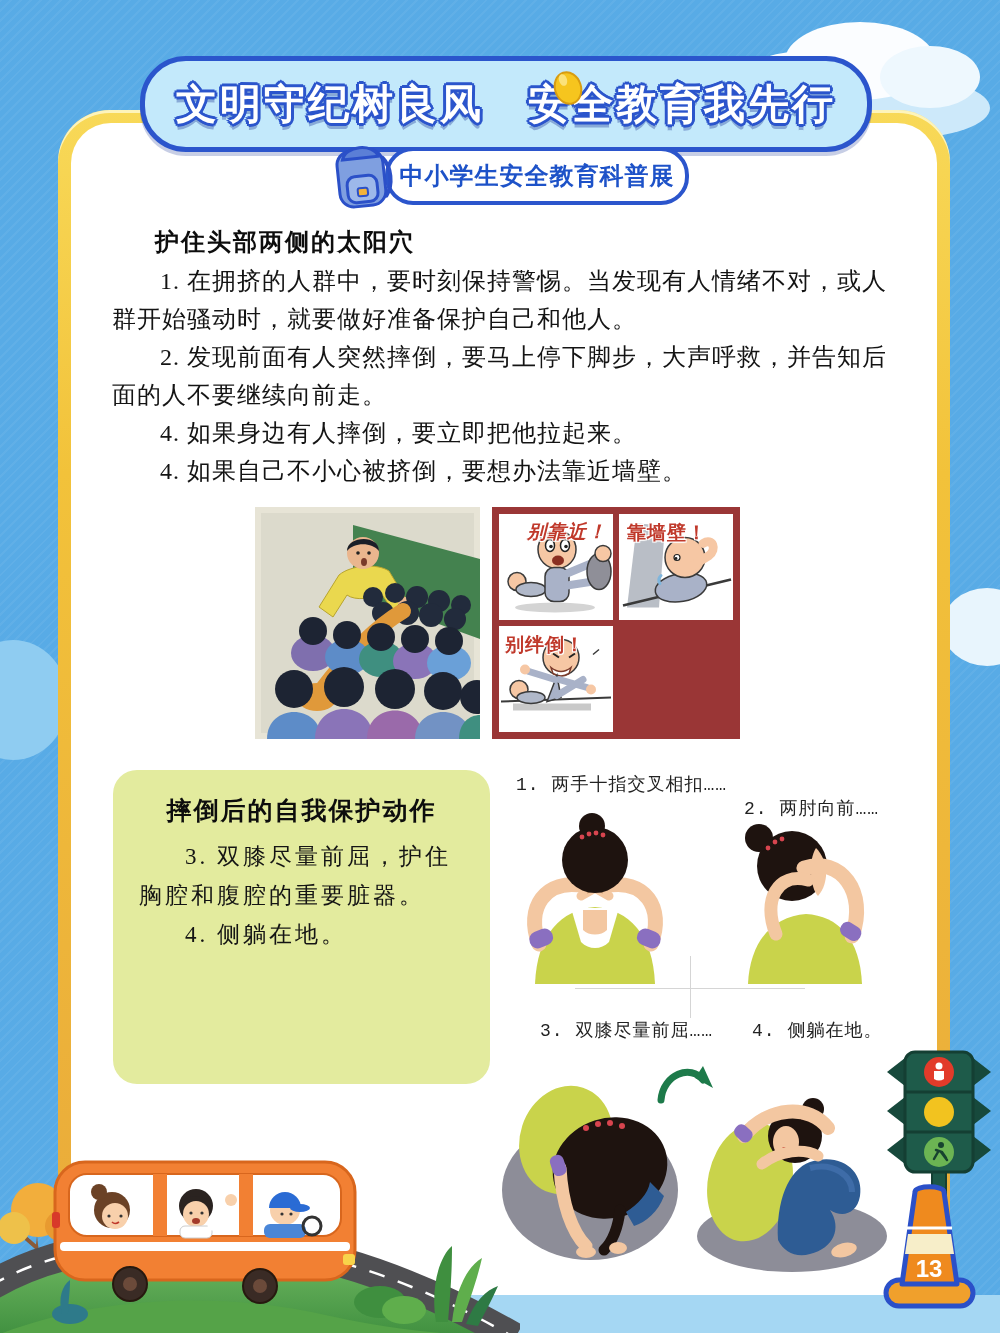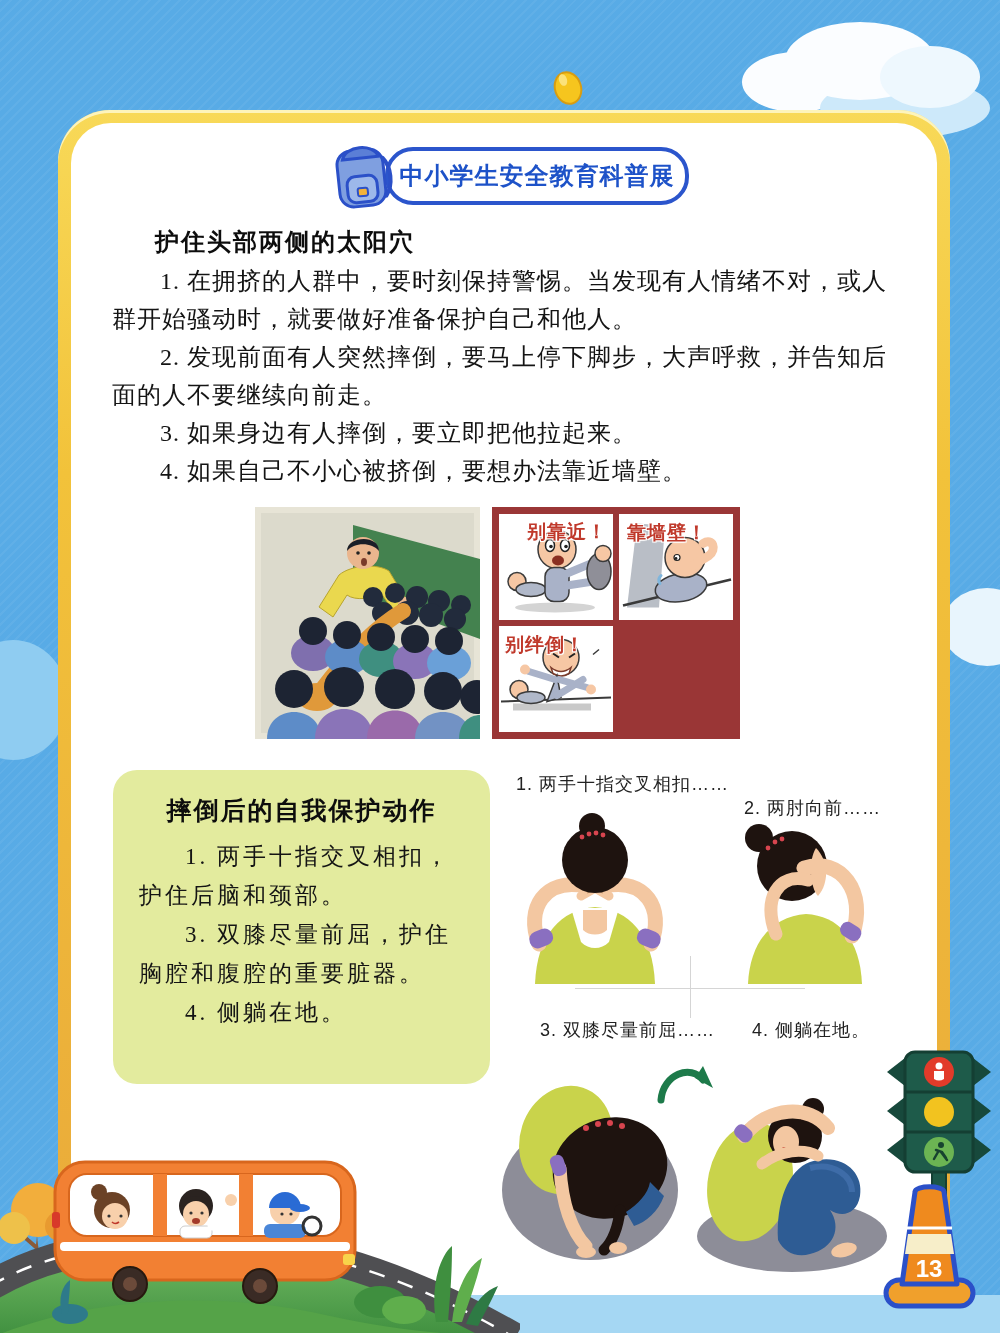--- a/index.html
+++ b/index.html
@@ -41,29 +41,29 @@
   .sec-title{position:absolute;left:155px;top:226px;font-size:24px;font-weight:bold;color:#0d0d0d;letter-spacing:2px;}
   .paras{position:absolute;left:112px;top:262px;width:786px;font-family:"Liberation Serif",serif;
          font-size:24px;line-height:38px;color:#141414;letter-spacing:1px;}
   .paras p{margin:0;text-indent:2em;}
   .crowd-wrap{left:255px;top:507px;width:225px;height:232px;}
   .comic{position:absolute;left:492px;top:507px;width:248px;height:232px;background:#9a3636;
          border:7px solid #9a3636;display:grid;grid-template-rows:1fr 1fr;grid-template-columns:1fr 1fr;gap:6px;box-sizing:border-box;}
   .comic-cell{position:relative;background:#ffffff;overflow:hidden;}
   .comic-label{position:absolute;font-size:19px;font-weight:bold;color:#c0392b;letter-spacing:1px;white-space:nowrap;
       text-shadow:0 0 3px #fff,1px 1px 0 #fff,-1px -1px 0 #fff,1px -1px 0 #fff,-1px 1px 0 #fff;}
-  .lbl-1{top:5px;right:8px;} .lbl-2{top:5px;right:6px;} .lbl-3{top:6px;left:6px;} .lbl-4{top:6px;left:8px;}
+  .lbl-1{top:5px;right:8px;} .lbl-2{top:5px;right:6px;font-style:italic;} .lbl-3{top:6px;left:6px;} .lbl-4{top:6px;left:8px;}
   .cellsvg{position:absolute;left:0;top:0;width:100%;height:100%;}
   
   .box{position:absolute;left:113px;top:770px;width:377px;height:314px;background:#e3eb9e;border-radius:24px;box-sizing:border-box;padding-top:24px;}
   .box-title{text-align:center;font-size:25px;font-weight:bold;color:#0d0d0d;letter-spacing:2px;margin:0 0 10px 0;}
   .box-items{font-family:"Liberation Serif",serif;font-size:23px;line-height:39px;color:#141414;letter-spacing:3px;padding:0 26px;}
   .box-items p{margin:0;text-indent:2em;}
   
-  .cap{position:absolute;font-family:Liberation Sans, sans-serif;font-size:18px;color:#222;letter-spacing:1px;white-space:nowrap;}
+  .cap{position:absolute;font-family:Liberation Mono, monospace;font-size:18px;color:#222;letter-spacing:1px;white-space:nowrap;}
   .cap1{left:516px;top:772px;} .cap2{left:744px;top:796px;}
   .cap3{left:540px;top:1018px;} .cap4{left:752px;top:1018px;}
   .div-h{position:absolute;left:575px;top:988px;width:230px;height:1px;background:#d5d5d5;}
   .div-v{position:absolute;left:690px;top:956px;width:1px;height:62px;background:#d5d5d5;}
   .pose1{left:505px;top:812px;width:180px;height:172px;}
   .pose2{left:712px;top:808px;width:172px;height:176px;}
   .pose3{left:498px;top:1048px;width:185px;height:222px;}
   .pose4{left:692px;top:1042px;width:198px;height:232px;}
   .arrow{left:655px;top:1058px;width:62px;height:48px;}
   
@@ -81,20 +81,23 @@
   <div class="cloud cloud-tr4"></div>
   <div class="cloud cloud-tr1"></div>
   <div class="cloud cloud-tr3"></div>
   <div class="cloud cloud-r"></div>
   <div class="cloud cloud-l"></div>
 
   <div class="frame">
     <div class="panel"></div>
   </div>
 
+  <div class="banner">
+    <span class="banner-title">文明守纪树良风　安全教育我先行</span>
+  </div>
   <svg class="abs chick" viewBox="0 0 40 42">
     <ellipse cx="20" cy="22" rx="13" ry="16" fill="#f6c51e" stroke="#d89c10" stroke-width="2" transform="rotate(-18 20 22)"></ellipse>
     <ellipse cx="15" cy="14" rx="4" ry="6" fill="#fbe27a" transform="rotate(-18 15 14)"></ellipse>
   </svg>
   <div class="pill">
     <span class="pill-text">中小学生安全教育科普展</span>
   </div>
   <svg class="abs backpack" viewBox="0 0 64 76">
     <rect x="8" y="14" width="46" height="56" rx="14" fill="#7f9fe0" stroke="#2b50c8" stroke-width="3"></rect>
     <path d="M14,22 C18,8 46,8 50,22 Z" fill="#5b7fd6" stroke="#2b50c8" stroke-width="3"></path>
@@ -102,21 +105,21 @@
     <rect x="26" y="52" width="10" height="8" rx="2" fill="#f2b33a" stroke="#2b50c8" stroke-width="2"></rect>
     <path d="M54,24 C62,34 62,52 54,62" fill="none" stroke="#2b50c8" stroke-width="4" stroke-linecap="round"></path>
   </svg>
 
   <div class="content">
 
     <div class="sec-title">护住头部两侧的太阳穴</div>
     <div class="paras">
       <p>1. 在拥挤的人群中，要时刻保持警惕。当发现有人情绪不对，或人群开始骚动时，就要做好准备保护自己和他人。</p>
       <p>2. 发现前面有人突然摔倒，要马上停下脚步，大声呼救，并告知后面的人不要继续向前走。</p>
-      <p>3. 如果身边有人摔倒，要立即把他拉起来。</p>
+      <p>4. 如果身边有人摔倒，要立即把他拉起来。</p>
       <p>4. 如果自己不小心被挤倒，要想办法靠近墙壁。</p>
     </div>
 
     <svg class="abs crowd-wrap" viewBox="0 0 225 232">
       <rect width="225" height="232" fill="#e7e4d6"></rect>
       <rect x="6" y="6" width="213" height="220" fill="#dcdacc"></rect>
       <polygon points="98,18 225,52 225,132 98,86" fill="#44824f"></polygon>
 
       <path d="M84,68 C96,58 122,56 134,64 L152,94 L138,104 L126,86 C118,92 100,94 92,88 L78,110 L64,100 Z" fill="#ead84e" stroke="#b8a42e" stroke-width="1"></path>
       <circle cx="108" cy="46" r="16" fill="#eab68e"></circle>
@@ -216,21 +219,20 @@
             <circle cx="26" cy="42" r="5" fill="#f6c7a4"></circle>
           <path d="M8,20 l6,4 M100,22 l-6,5 M34,10 l4,6" stroke="#3a3a3a" stroke-width="1.5"></path>
         </svg>
         <span class="comic-label lbl-3">别绊倒！</span>
       </div>
     </div>
 
     <div class="box">
       <p class="box-title">摔倒后的自我保护动作</p>
       <div class="box-items">
-        <p>1. 两手十指交叉相扣，护住后脑和颈部。</p>
         <p>3. 双膝尽量前屈，护住胸腔和腹腔的重要脏器。</p>
         <p>4. 侧躺在地。</p>
       </div>
     </div>
 
     <div class="cap cap1">1. 两手十指交叉相扣……</div>
     <div class="cap cap2">2. 两肘向前……</div>
     <div class="cap cap3">3. 双膝尽量前屈……</div>
     <div class="cap cap4">4. 侧躺在地。</div>
     <div class="div-h"></div>

